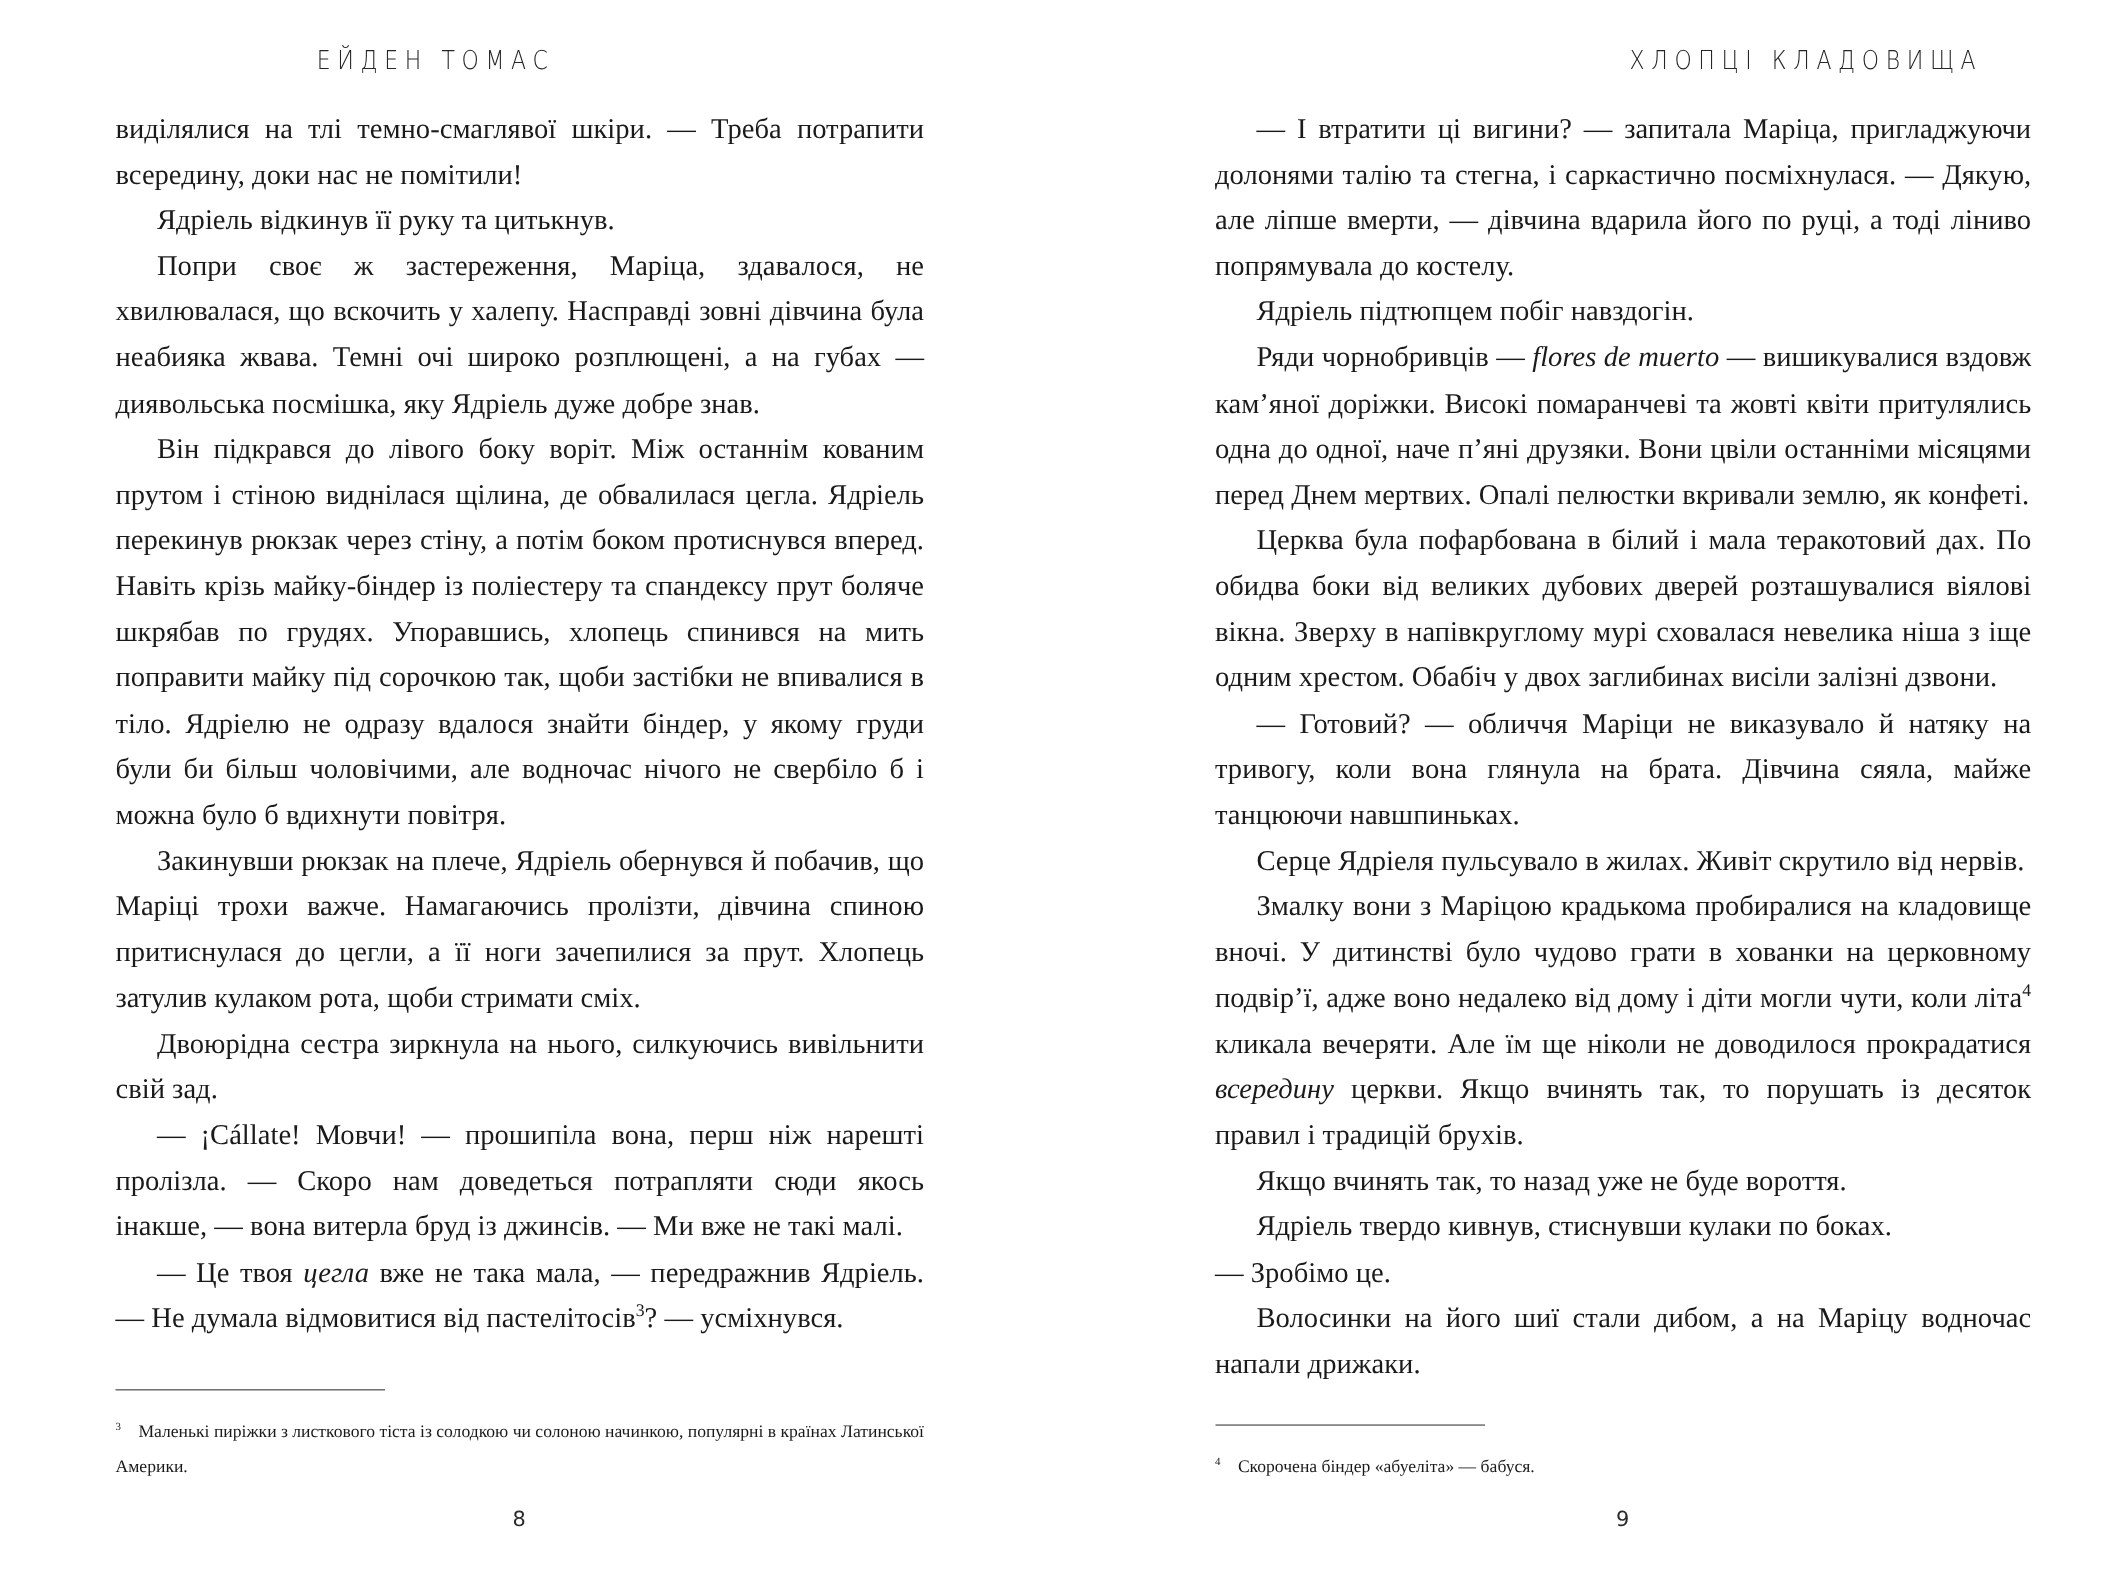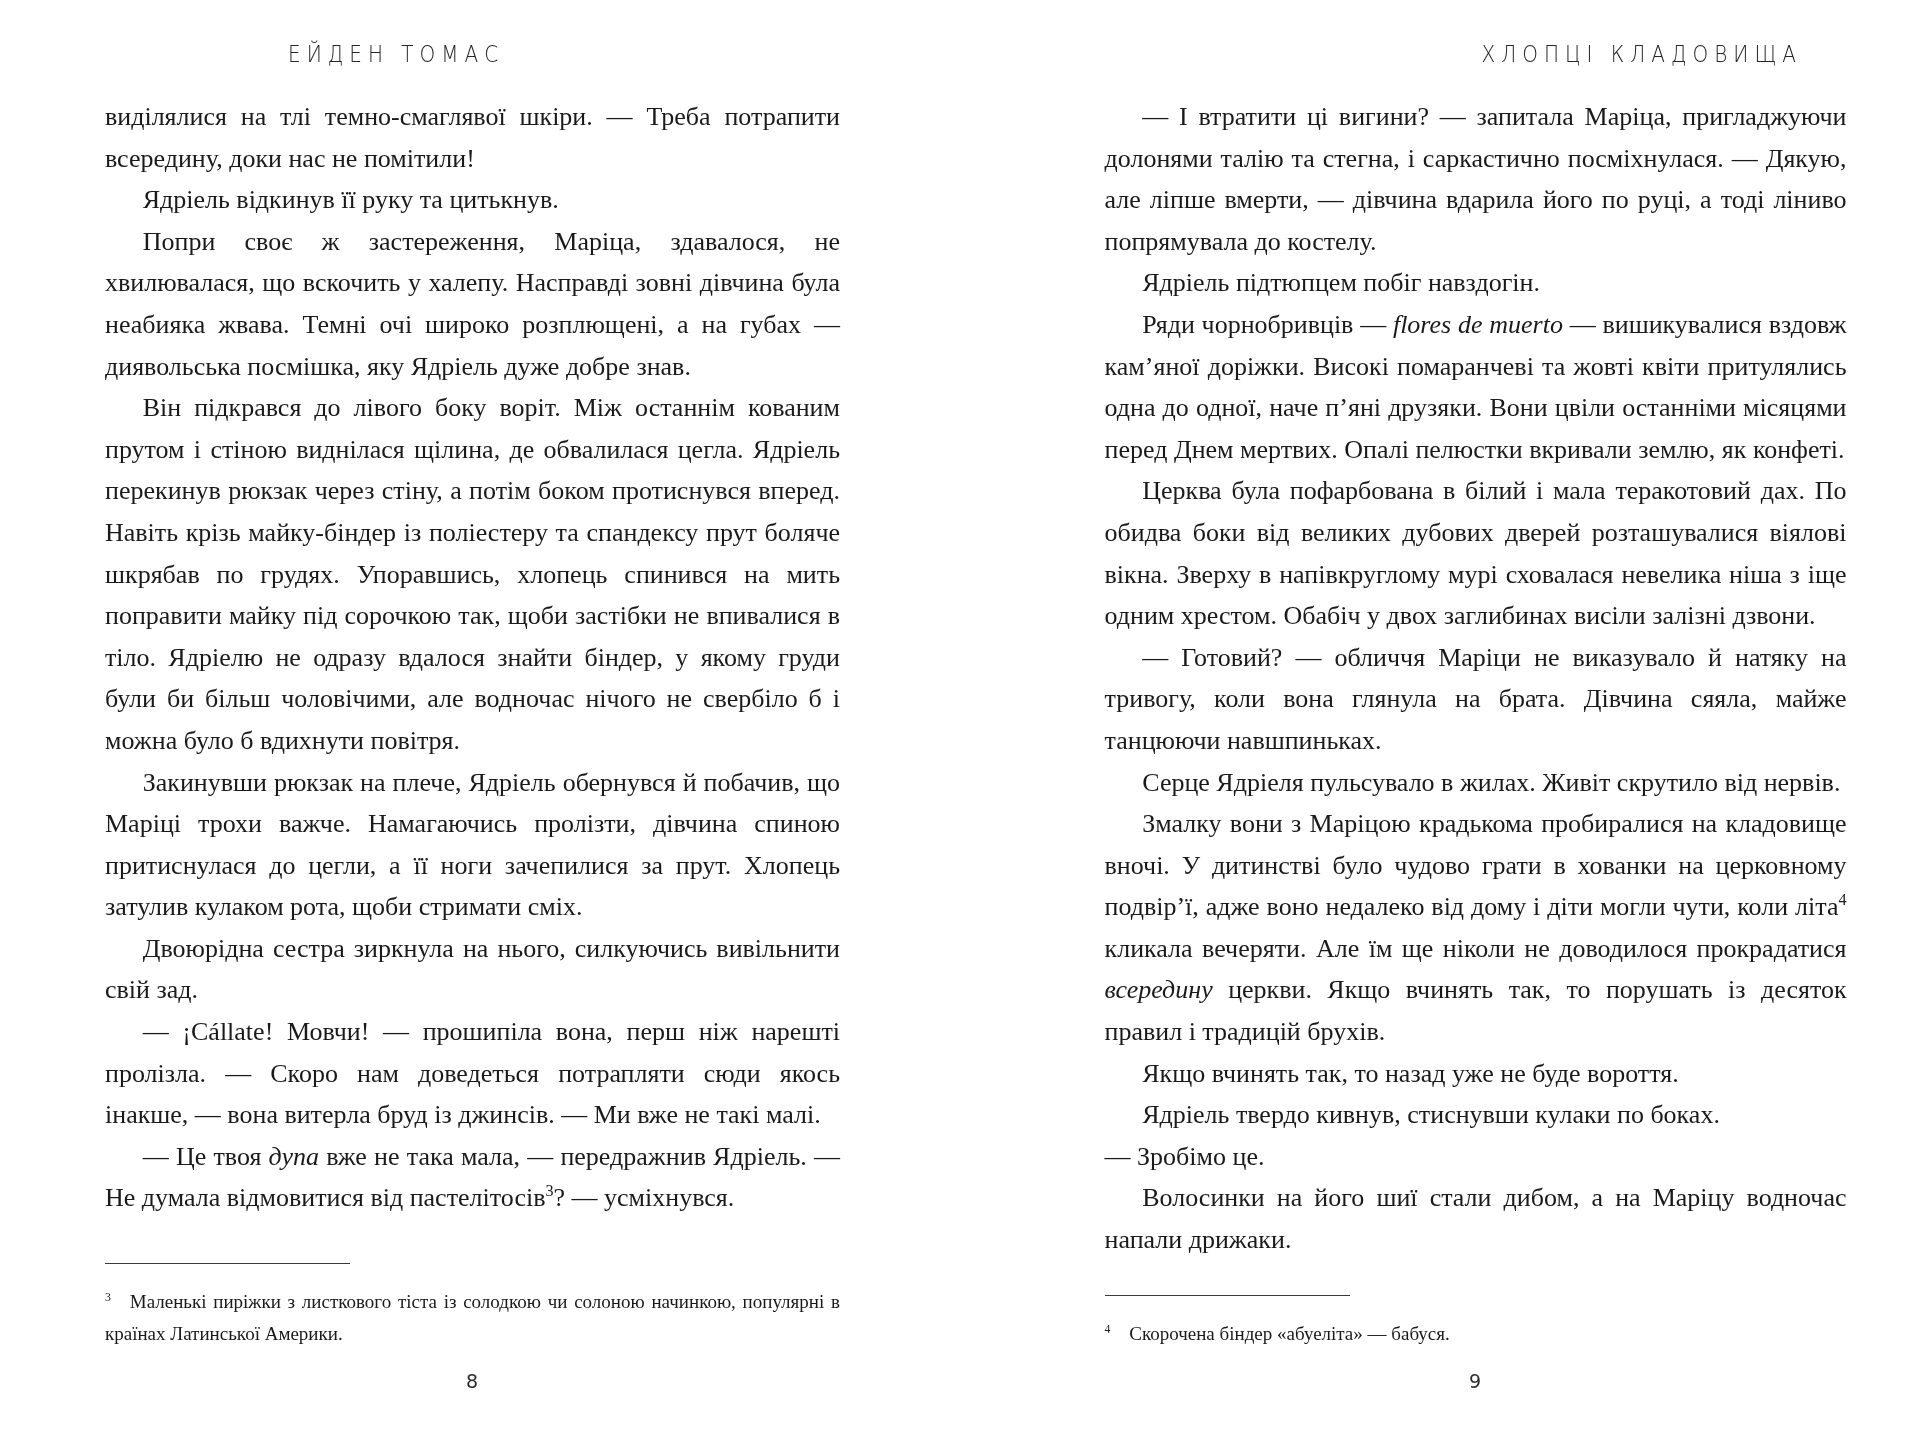--- a/index.html
+++ b/index.html
@@ -96,21 +96,21 @@
     left: 120px;
     width: 742px;
   }
   .footnote-rule {
     width: 245px;
     height: 0;
     border-top: 1.6px solid #3a3a3a;
     margin: 0 0 22px 0;
   }
   .footnote {
-    font-size: 19px;
+    font-size: 16px;
     line-height: 32px;
     text-align: justify;
     margin: 0;
   }
   .footnote .fn-marker {
     font-size: 0.62em;
     vertical-align: super;
     line-height: 0;
     margin-right: 1.6em;
   }
@@ -142,21 +142,21 @@
     <div class="running-head">ЕЙДЕН ТОМАС</div>
 
     <div class="text-col">
       <p>виділялися на тлі темно-смаглявої шкіри. — Треба потрапити всередину, доки нас не помітили!</p>
       <p class="indent">Ядріель відкинув її руку та цитькнув.</p>
       <p class="indent">Попри своє ж застереження, Маріца, здавалося, не хвилювалася, що вскочить у халепу. Насправді зовні дівчина була неабияка жвава. Темні очі широко розплющені, а на губах — диявольська посмішка, яку Ядріель дуже добре знав.</p>
       <p class="indent">Він підкрався до лівого боку воріт. Між останнім кованим прутом і стіною виднілася щілина, де обвалилася цегла. Ядріель перекинув рюкзак через стіну, а потім боком протиснувся вперед. Навіть крізь майку-біндер із поліестеру та спандексу прут боляче шкрябав по грудях. Упоравшись, хлопець спинився на мить поправити майку під сорочкою так, щоби застібки не впивалися в тіло. Ядріелю не одразу вдалося знайти біндер, у якому груди були би більш чоловічими, але водночас нічого не свербіло б і можна було б вдихнути повітря.</p>
       <p class="indent">Закинувши рюкзак на плече, Ядріель обернувся й побачив, що Маріці трохи важче. Намагаючись пролізти, дівчина спиною притиснулася до цегли, а її ноги зачепилися за прут. Хлопець затулив кулаком рота, щоби стримати сміх.</p>
       <p class="indent">Двоюрідна сестра зиркнула на нього, силкуючись вивільнити свій зад.</p>
       <p class="indent">— ¡Cállate! Мовчи! — прошипіла вона, перш ніж нарешті пролізла. — Скоро нам доведеться потрапляти сюди якось інакше, — вона витерла бруд із джинсів. — Ми вже не такі малі.</p>
-      <p class="indent"><span>— Це твоя </span><i>дупа</i><span> вже не така мала, — передражнив Ядріель. — Не думала відмовитися від пастелітосів</span><sup class="fn">3</sup><span>? — усміхнувся.</span></p>
+      <p class="indent"><span>— Це твоя </span><i>цегла</i><span> вже не така мала, — передражнив Ядріель. — Не думала відмовитися від пастелітосів</span><sup class="fn">3</sup><span>? — усміхнувся.</span></p>
     </div>
 
     <div class="footnote-block">
       <div class="footnote-rule"></div>
       <p class="footnote">
         <span class="fn-marker">3</span><span>Маленькі пиріжки з листкового тіста із солодкою чи солоною начинкою, популярні в країнах Латинської Америки.</span>
       </p>
     </div>
 
     <div class="folio">8</div>

